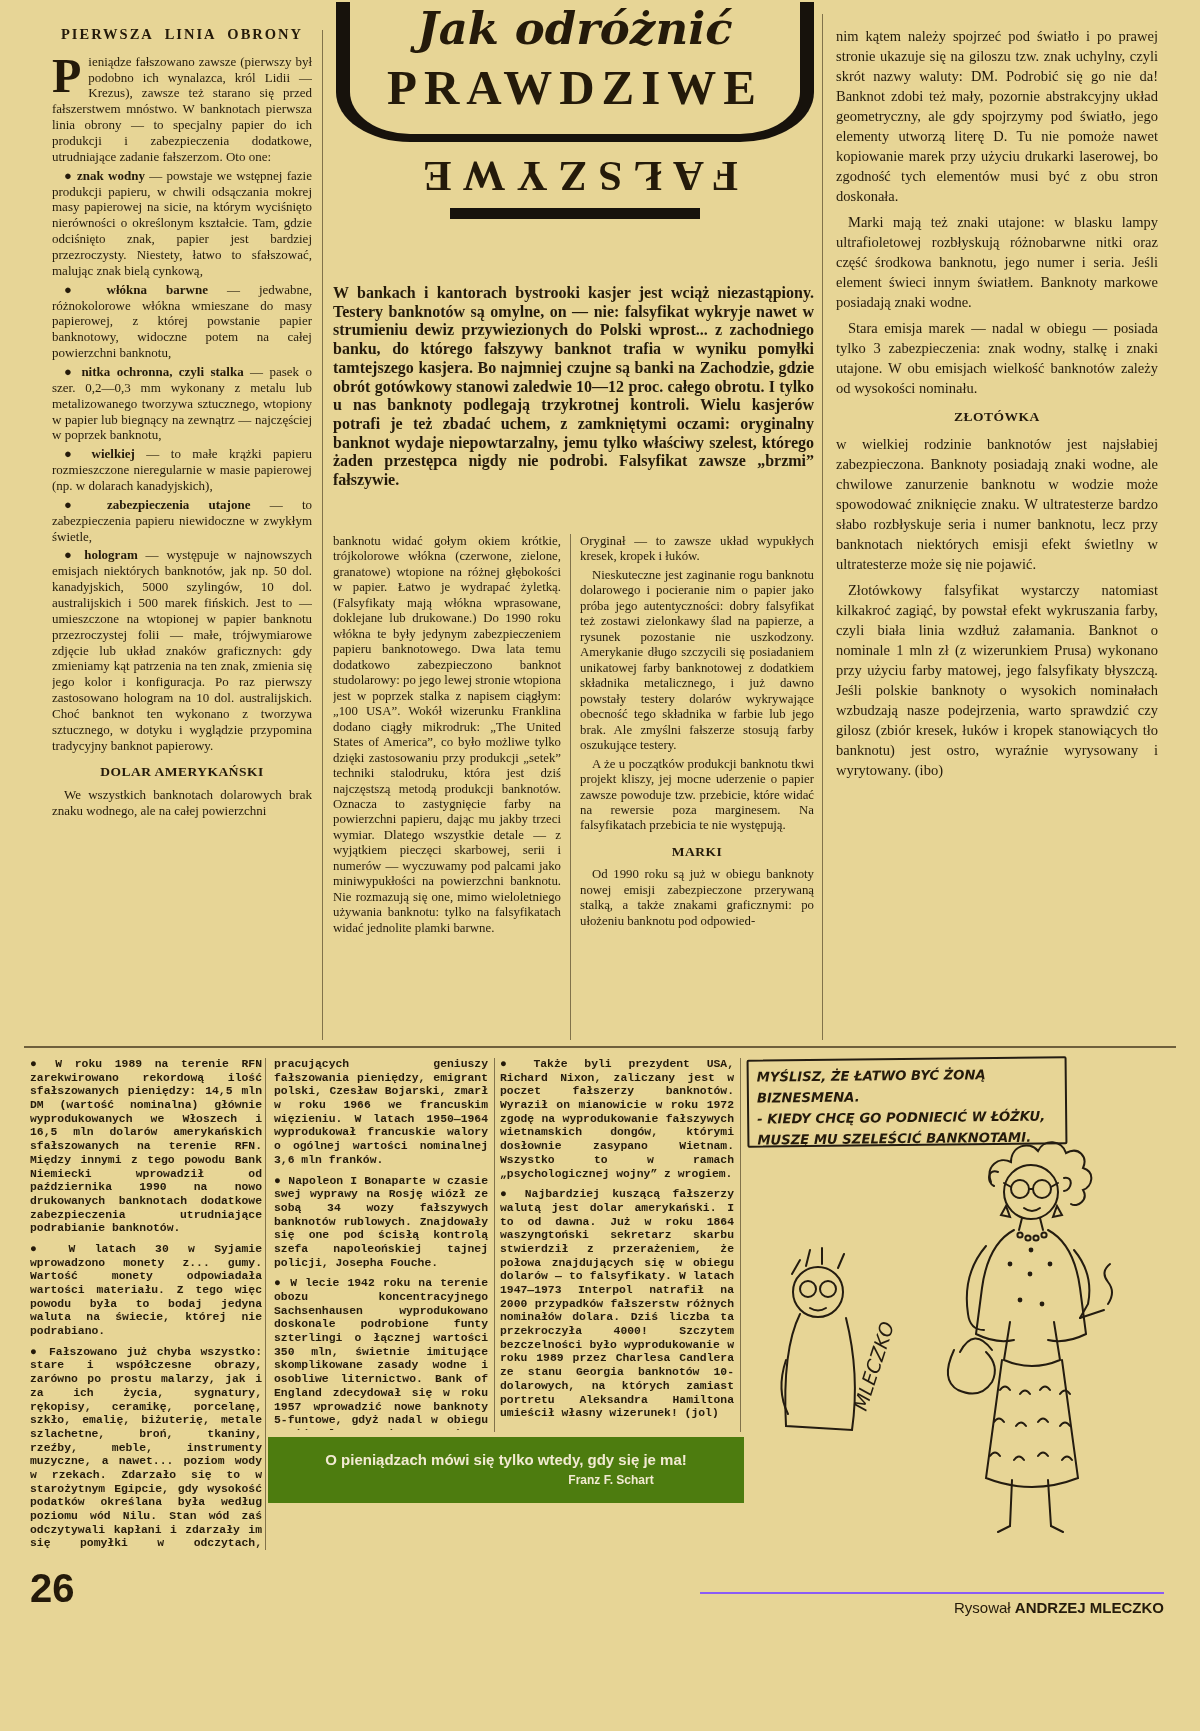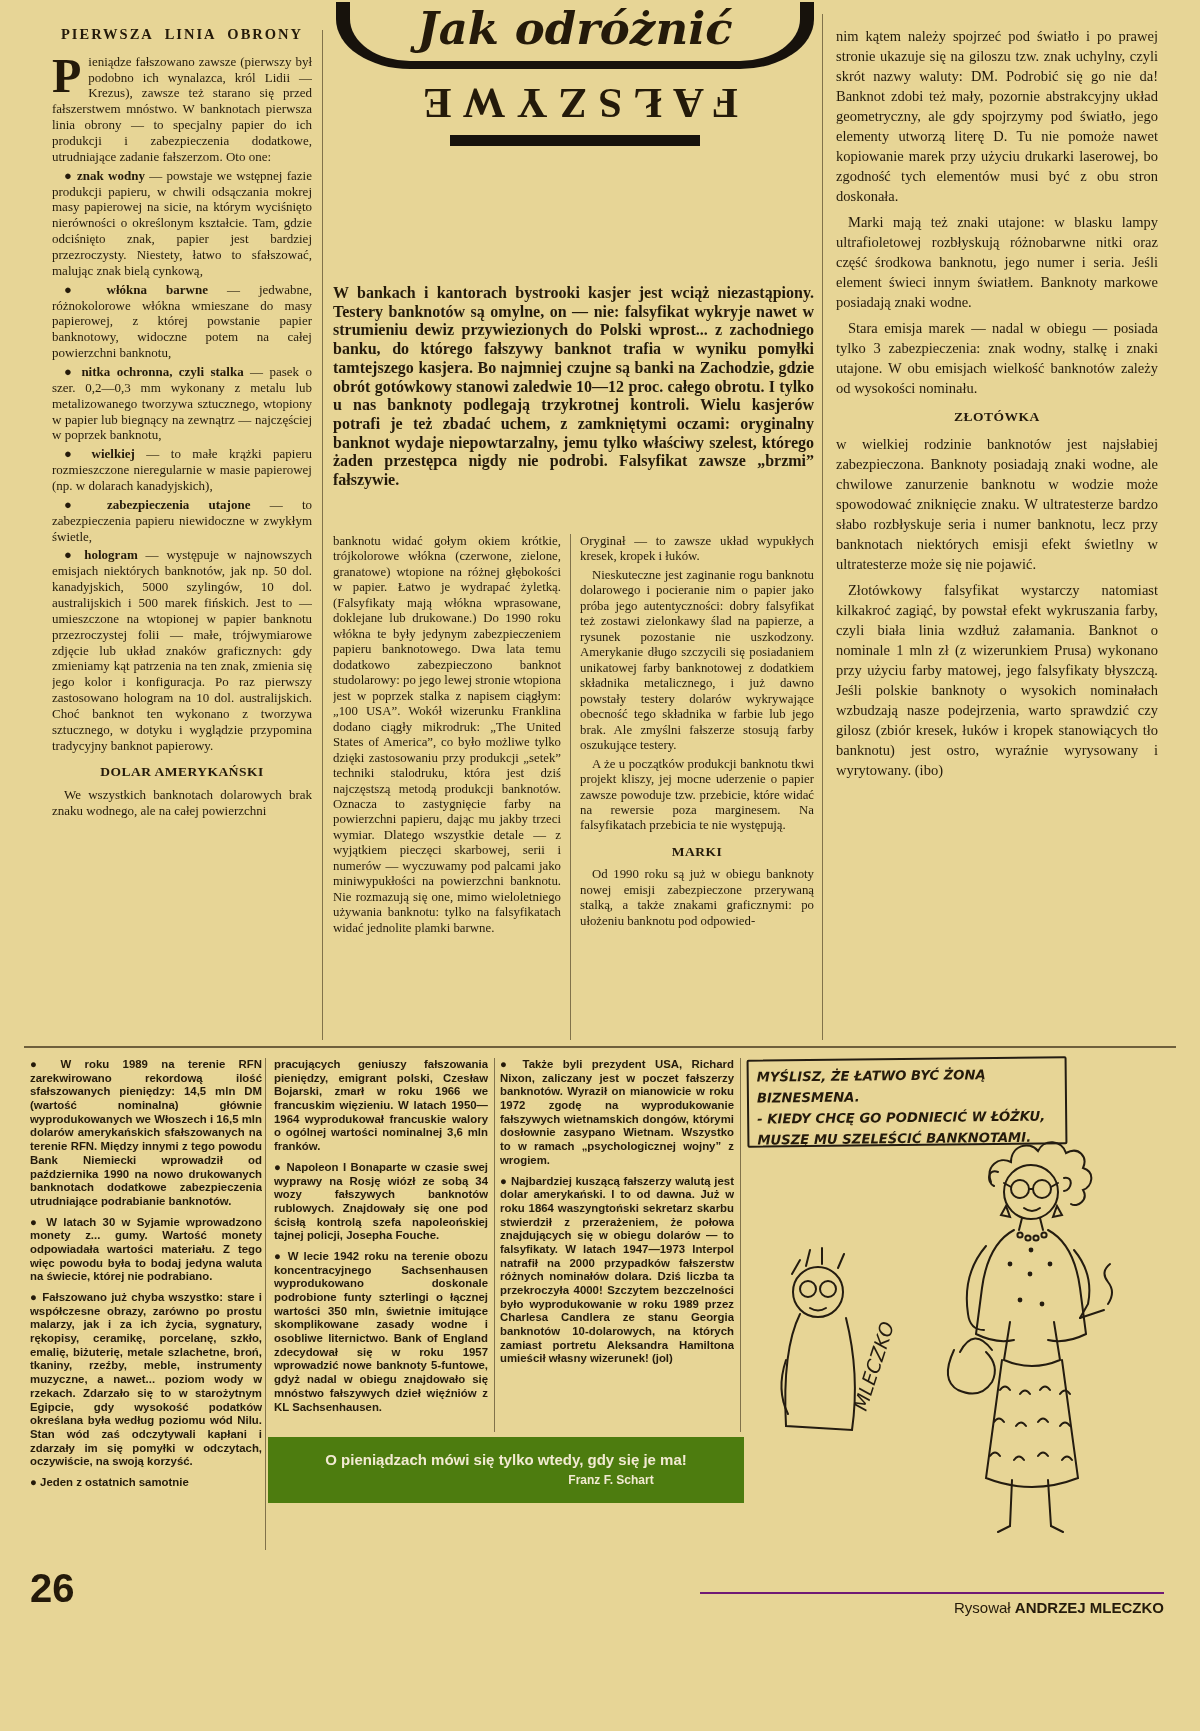--- a/index.html
+++ b/index.html
@@ -23,21 +23,21 @@
   .dropcap { float:left; font-size:48px; line-height:38px; font-weight:bold;
              padding:3px 7px 0 0; }
   .subhead { text-align:center; font-weight:bold; font-size:13.5px; letter-spacing:.5px;
              margin:10px 0 7px; }
 
   
   .headline { left:336px; top:2px; width:478px; }
   .hl-frame { border-left:14px solid #17120c; border-right:14px solid #17120c;
               border-bottom:8px solid #17120c;
               border-bottom-left-radius:74px 50px; border-bottom-right-radius:74px 50px;
-              padding:0 6px 6px; }
+              padding:0 6px 18px; }
   .hl-script { font-family:"DejaVu Serif",serif; font-style:italic; font-weight:bold;
                font-size:45px; text-align:center; }
   .hl-big { font-family:"Liberation Serif",serif; font-weight:bold; font-size:49px;
             letter-spacing:7px; text-align:center; white-space:nowrap; margin-top:4px; }
   .hl-od-wrap { text-align:center; margin-top:2px; }
   .hl-od { font-family:"DejaVu Serif",serif; font-style:italic; font-weight:bold; font-size:42px; }
   .hl-flip { transform:rotate(180deg); font-weight:bold; font-size:43px; letter-spacing:11px;
              text-align:center; margin-top:10px; white-space:nowrap; }
   .hl-bar { width:250px; height:11px; background:#17120c; margin:7px auto 0; }
 
@@ -48,21 +48,21 @@
            font-size:12.8px; line-height:1.21; }
   .col-b { left:580px; top:534px; width:234px; height:508px; overflow:hidden;
            font-size:12.8px; line-height:1.21; }
 
   
   .right-col { left:836px; top:26px; width:322px; height:1016px; overflow:hidden;
                font-size:14.5px; line-height:1.38; }
   .right-col .para { margin-bottom:6px; }
 
   
-  .brief { position:absolute; overflow:hidden; font-family:Liberation Sans, sans-serif;
+  .brief { position:absolute; overflow:hidden; font-family:Liberation Mono, monospace;
            font-weight:bold; font-size:11.4px; line-height:1.2; }
   .brief .para { margin-bottom:7px; text-indent:0; }
   .brief1 { left:30px;  top:1058px; width:232px; height:492px; }
   .brief2 { left:274px; top:1058px; width:214px; height:372px; }
   .brief3 { left:500px; top:1058px; width:234px; height:372px; }
 
   
   .quote-box { left:268px; top:1437px; width:476px; height:66px; background:#4d7c0f;
                color:#f2ead2; padding-top:14px;
                font-family:"Liberation Sans","DejaVu Sans",sans-serif; }
@@ -73,21 +73,21 @@
   .cartoon-caption { left:747px; top:1058px; width:320px; height:88px;
                      border:2px solid #241d12; border-radius:2px; padding:5px 8px;
                      font-family:"DejaVu Sans",sans-serif; font-weight:bold; font-style:italic;
                      font-size:13.2px; line-height:1.6; transform:rotate(-.6deg); }
   .cartoon-art { left:748px; top:1060px; }
 
   
   .page-num { left:30px; top:1566px; font-size:40px; font-weight:bold;
               font-family:"Liberation Sans",sans-serif; }
   .credit { left:700px; top:1592px; width:464px; text-align:right; font-size:15px;
-            border-top:2px solid #701a75; padding-top:5px;
+            border-top:2px solid #8b5cf6; padding-top:5px;
             font-family:"Liberation Sans",sans-serif; }
   .credit b { font-weight:bold; }
 </style>
 </head>
 <body>
 
 <div class="abs left-col">
   <div class="left-title">PIERWSZA LINIA OBRONY</div>
   <p class="para noindent"><span class="dropcap">P</span><span>ieniądze fałszowano zawsze (pierwszy był podobno ich wynalazca, król Lidii — Krezus), zawsze też starano się przed fałszerstwem mnóstwo. W banknotach pierwsza linia obrony — to specjalny papier do ich produkcji i zabezpieczenia dodatkowe, utrudniające zadanie fałszerzom. Oto one:</span></p>
   <p class="para"><b>● znak wodny</b><span> — powstaje we wstępnej fazie produkcji papieru, w chwili odsączania mokrej masy papierowej na sicie, na którym wyciśnięto nierówności o określonym kształcie. Tam, gdzie odciśnięto znak, papier jest bardziej przezroczysty. Niestety, łatwo to sfałszować, malując znak bielą cynkową,</span></p>
@@ -100,20 +100,21 @@
   <p class="para">We wszystkich banknotach dolarowych brak znaku wodnego, ale na całej powierzchni</p>
 </div>
 
 <div class="rule-v" style="left:322px; top:30px; height:1010px;"></div>
 <div class="rule-v" style="left:570px; top:534px; height:506px;"></div>
 <div class="rule-v" style="left:822px; top:14px; height:1026px;"></div>
 
 <div class="abs headline">
   <div class="hl-frame">
     <div class="hl-script">Jak odróżnić</div>
+    <div class="hl-big">PRAWDZIWE</div>
   </div>
   <div class="hl-flip">FAŁSZYWE</div>
   <div class="hl-bar"></div>
 </div>
 
 <div class="abs lead">W bankach i kantorach bystrooki kasjer jest wciąż niezastąpiony. Testery banknotów są omylne, on — nie: falsyfikat wykryje nawet w strumieniu dewiz przywiezionych do Polski wprost... z zachodniego banku, do którego fałszywy banknot trafia w wyniku pomyłki tamtejszego kasjera. Bo najmniej czujne są banki na Zachodzie, gdzie obrót gotówkowy stanowi zaledwie 10—12 proc. całego obrotu. I tylko u nas banknoty podlegają trzykrotnej kontroli. Wielu kasjerów potrafi je też zbadać uchem, z zamkniętymi oczami: oryginalny banknot wydaje niepowtarzalny, jemu tylko właściwy szelest, którego żaden przestępca nigdy nie podrobi. Falsyfikat zawsze „brzmi” fałszywie.</div>
 
 <div class="abs col-a">
   <p class="para noindent">banknotu widać gołym okiem krótkie, trójkolorowe włókna (czerwone, zielone, granatowe) wtopione na różnej głębokości w papier. Łatwo je wydrapać żyletką. (Falsyfikaty mają włókna wprasowane, doklejane lub drukowane.) Do 1990 roku włókna te były jedynym zabezpieczeniem papieru banknotowego. Dwa lata temu dodatkowo zabezpieczono banknot studolarowy: po jego lewej stronie wtopiona jest w poprzek stalka z napisem ciągłym: „100 USA”. Wokół wizerunku Franklina dodano ciągły mikrodruk: „The United States of America”, co było możliwe tylko dzięki zastosowaniu przy produkcji „setek” techniki stalodruku, która jest dziś najczęstszą metodą produkcji banknotów. Oznacza to zastygnięcie farby na powierzchni papieru, dając mu jakby trzeci wymiar. Dlatego wszystkie detale — z wyjątkiem pieczęci skarbowej, serii i numerów — wyczuwamy pod palcami jako miniwypukłości na powierzchni banknotu. Nie rozmazują się one, mimo wieloletniego używania banknotu: tylko na falsyfikatach widać jednolite plamki barwne.</p>
 </div>

